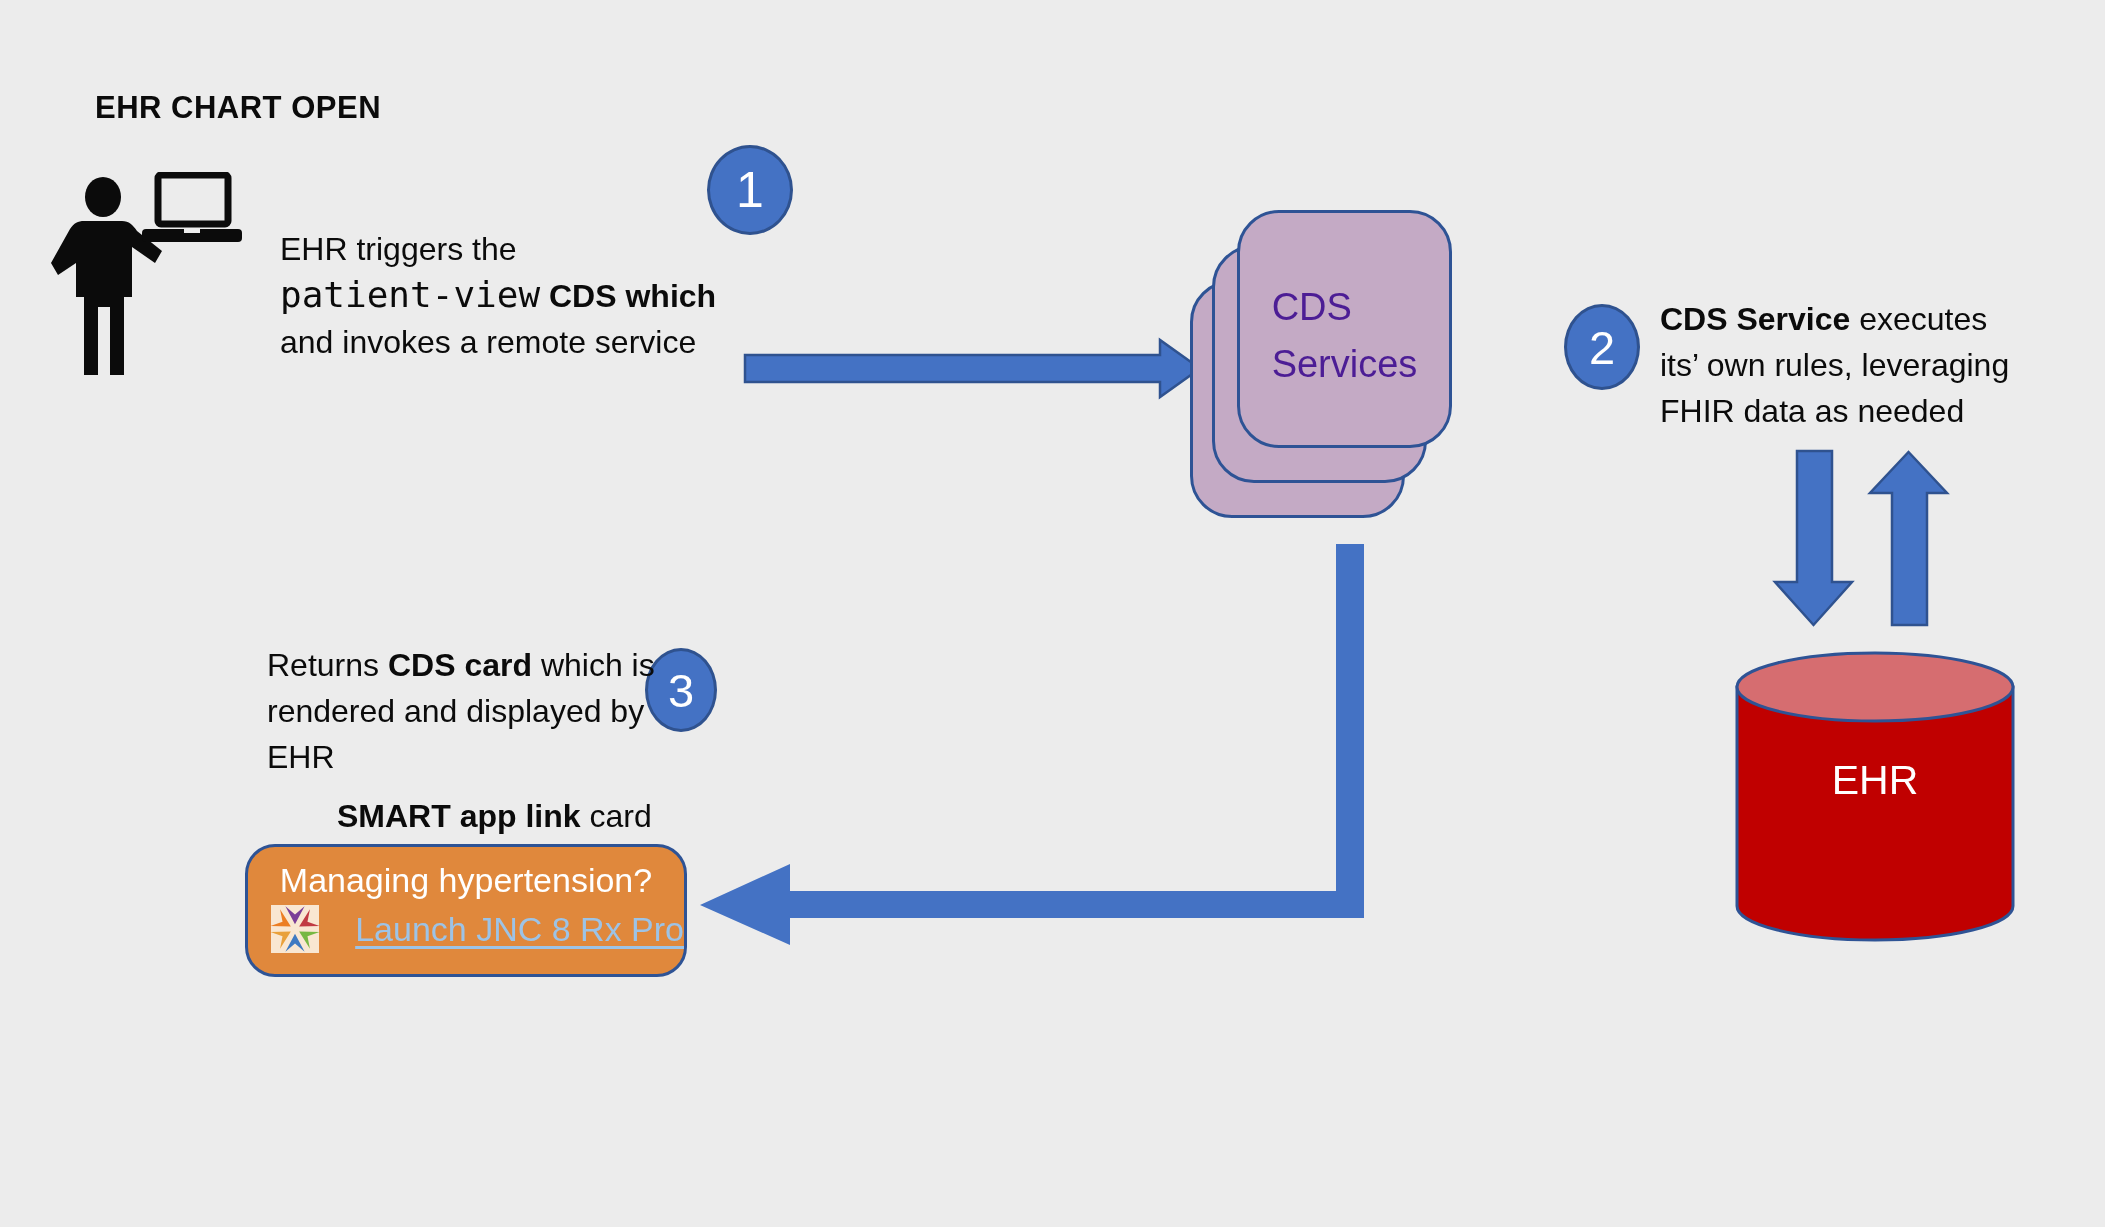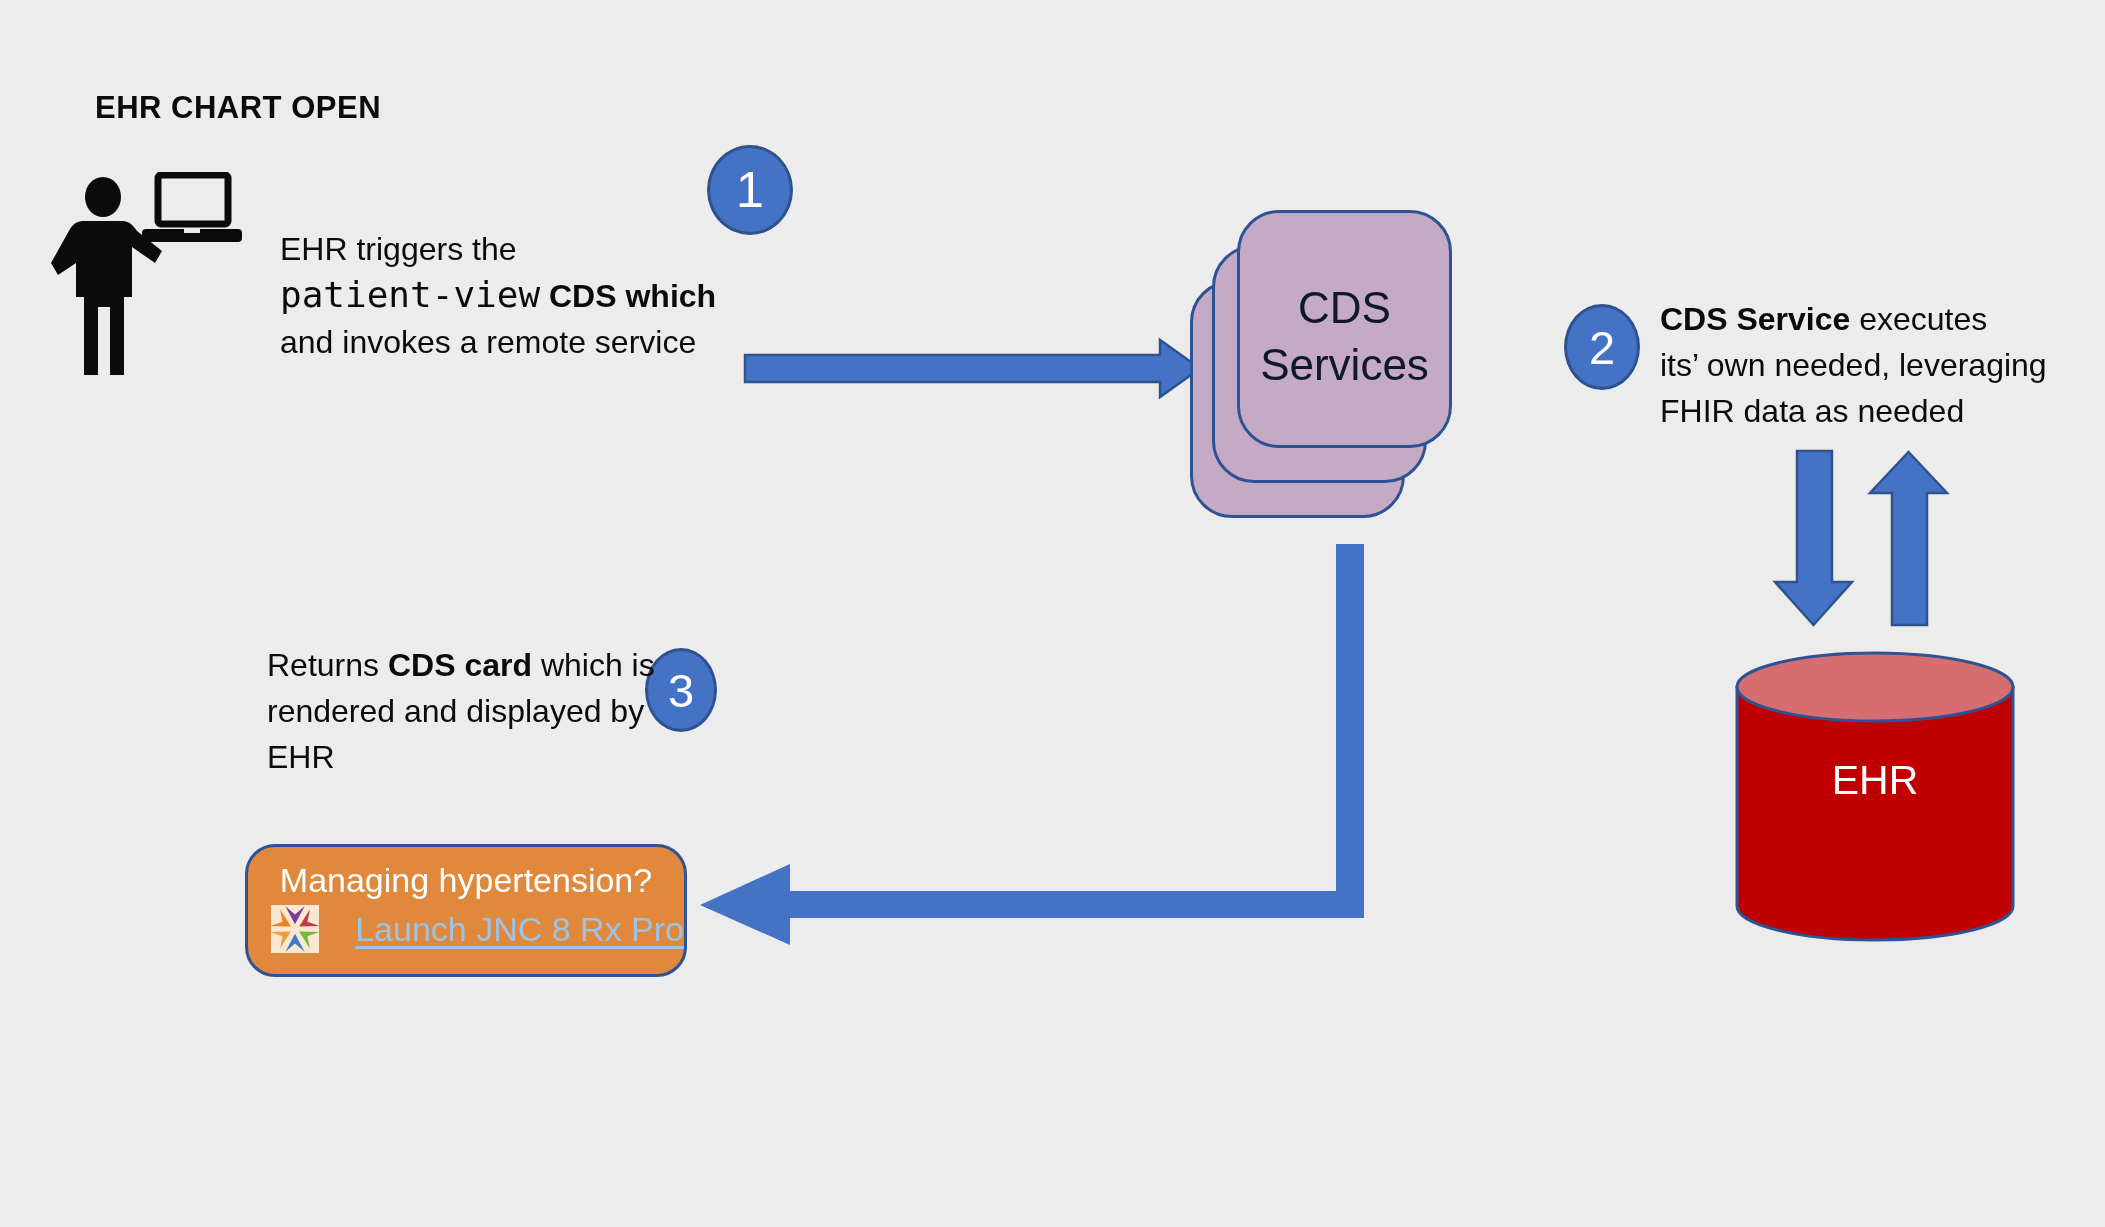--- a/index.html
+++ b/index.html
@@ -35,21 +35,21 @@
   .arrow-down{left:1770px;top:448px;}
   .arrow-up{left:1865px;top:448px;}
   .elbow{left:690px;top:540px;}
   .cyl{left:1730px;top:645px;}
 
   .cds{position:absolute;width:215px;height:238px;border-radius:42px;
        background:var(--purple-fill);border:3px solid var(--navy);box-sizing:border-box;}
   .cds.back{left:1190px;top:280px;}
   .cds.mid{left:1212px;top:245px;}
   .cds.front{left:1237px;top:210px;display:flex;align-items:center;justify-content:center;}
-  .cdslabel{padding-top:14px;text-align:center;color:#0f172a;font-size:44px;line-height:57px;}
+  .cdslabel{padding-top:14px;color:#4c1d95;font-size:38px;line-height:57px;}
   .cdslabel span{display:block;}
 
   .cyl-label{position:absolute;left:1730px;top:748px;width:290px;text-align:center;
              color:#fff;font-size:41px;line-height:64px;}
   .cyl-label span{display:block;}
 
   .smart-label{position:absolute;left:337px;top:798px;font-size:32px;}
   .smart-label .b{font-weight:700;}
 
   .smart-card{position:absolute;left:245px;top:844px;width:442px;height:133px;
@@ -104,21 +104,21 @@
       <span>CDS</span>
       <span>Services</span>
     </div>
   </div>
 
   <div class="badge badge2">
     <span>2</span>
   </div>
   <div class="txt step2-text">
     <div><span class="b">CDS Service</span><span> executes</span></div>
-    <div><span>its’ own needed, leveraging</span></div>
+    <div><span>its’ own rules, leveraging</span></div>
     <div><span>FHIR data as needed</span></div>
   </div>
 
   <svg class="arrow-down" width="90" height="182" viewBox="0 0 90 182">
     <path d="M27,3 H62 V134 H82 L43.5,177 L5,134 H27 Z" style="fill:var(--blue);stroke:var(--blue-dark);stroke-width:2.5"></path>
   </svg>
   <svg class="arrow-up" width="90" height="182" viewBox="0 0 90 182">
     <path d="M27,177 V45 H5 L43.5,4 L82,45 H62 V177 Z" style="fill:var(--blue);stroke:var(--blue-dark);stroke-width:2.5"></path>
   </svg>
 
@@ -132,20 +132,23 @@
 
   <div class="badge badge3">
     <span>3</span>
   </div>
   <div class="txt step3-text">
     <div><span>Returns </span><span class="b">CDS card</span><span> which is</span></div>
     <div><span>rendered and displayed by</span></div>
     <div><span>EHR</span></div>
   </div>
 
+  <div class="smart-label">
+    <span class="b">SMART app link</span><span> card</span>
+  </div>
 
   <div class="smart-card">
     <div class="q">Managing hypertension?</div>
     <div class="row">
       <svg width="50" height="48" viewBox="0 0 40 40">
         <rect x="0" y="0" width="40" height="40" fill="#F9E7D2"></rect>
         <g transform="translate(20,20)">
           <path d="M0,-4 L-8,-19 L0,-12 L8,-19 Z" fill="#7B3E97"></path>
           <path d="M0,-4 L-8,-19 L0,-12 L8,-19 Z" transform="rotate(60)" fill="#C13B43"></path>
           <path d="M0,-4 L-8,-19 L0,-12 L8,-19 Z" transform="rotate(120)" fill="#77B843"></path>

